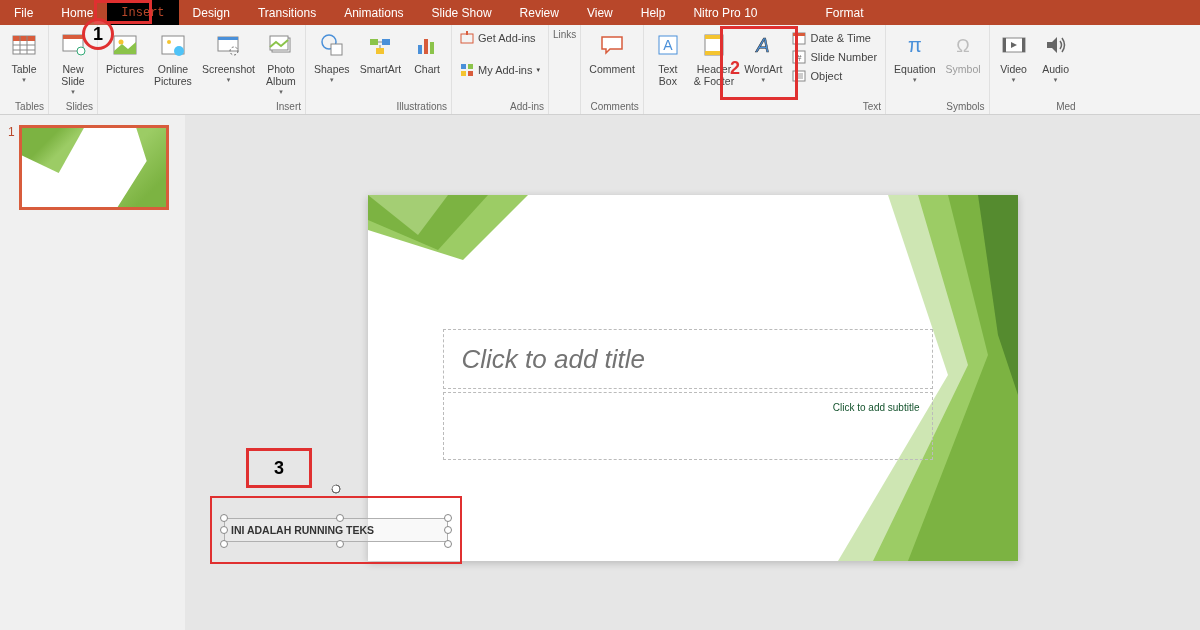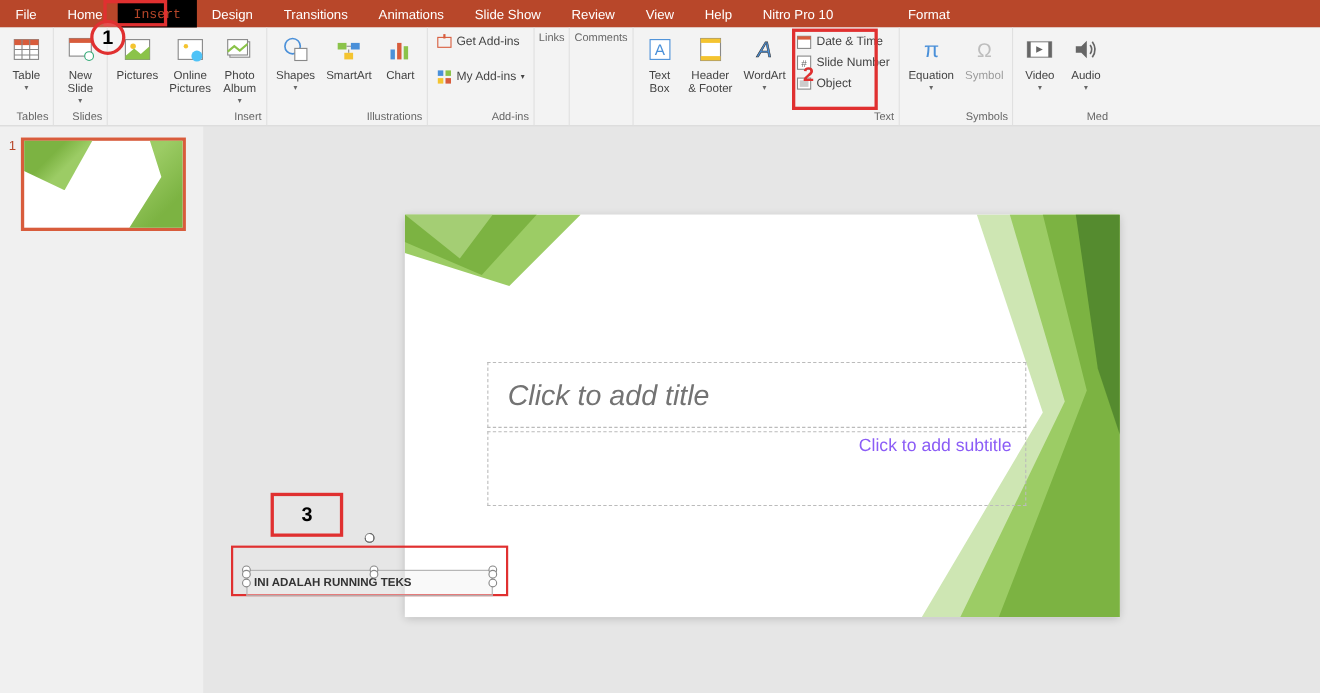--- a/index.html
+++ b/index.html
@@ -35,24 +35,24 @@
 .thumb-decor-left { position: absolute; left: -5px; top: -5px; width: 70px; height: 50px; background: linear-gradient(135deg, #7cb342 40%, #9ccc65 60%); clip-path: polygon(0 0, 100% 0, 60% 100%, 0 60%); }
 .thumb-decor-right { position: absolute; right: -5px; top: -5px; width: 60px; height: 95px; background: linear-gradient(135deg, #9ccc65 30%, #7cb342 70%); clip-path: polygon(40% 0, 100% 0, 100% 100%, 0 100%, 60% 40%); }
 
 .canvas-area { flex: 1; background: #e6e6e6; position: relative; display: flex; justify-content: center; padding-top: 80px; }
 .slide { width: 650px; height: 366px; background: white; box-shadow: 0 2px 8px rgba(0,0,0,0.2); position: relative; overflow: visible; }
 .slide-decor-left { position: absolute; left: 0; top: 0; width: 160px; height: 110px; }
 .slide-decor-right { position: absolute; right: 0; top: 0; width: 190px; height: 366px; }
 .title-placeholder { position: absolute; left: 75px; top: 134px; width: 490px; height: 60px; border: 1px dashed #bbb; display: flex; align-items: center; padding-left: 18px; }
 .title-placeholder span { color: #737373; font-size: 26px; font-weight: 300; font-style: italic; }
 .subtitle-placeholder { position: absolute; left: 75px; top: 197px; width: 490px; height: 68px; border: 1px dashed #bbb; text-align: right; padding: 4px 12px; }
-.subtitle-placeholder span { color: #8b5cf6; font-size: 16px; }
-
-
-.textbox-sel { position: absolute; left: 210px; top: 496px; width: 252px; height: 46px; border: 2px solid #e03030; }
+.subtitle-placeholder span { color: #14532d; font-size: 10px; }
+
+
+.textbox-sel { position: absolute; left: 210px; top: 496px; width: 252px; height: 68px; border: 2px solid #e03030; }
 .textbox-inner { position: absolute; left: 12px; top: 20px; right: 12px; height: 24px; border: 1px solid #b0b0b0; background: rgba(240,240,240,0.4); display: flex; align-items: center; padding-left: 6px; font-size: 10.5px; font-weight: bold; color: #333; }
 .sel-handle { position: absolute; width: 8px; height: 8px; background: white; border: 1px solid #888; border-radius: 50%; }
 .rot-handle { position: absolute; width: 10px; height: 10px; left: 50%; top: -14px; transform: translateX(-50%); }
 
 
 .callout { position: absolute; border: 3px solid #e03030; display: flex; align-items: center; justify-content: center; font-weight: bold; font-size: 18px; color: #000; z-index: 100; }
 .callout-1 { left: 82px; top: 18px; width: 32px; height: 32px; border-radius: 50%; background: rgba(255,255,255,0.15); }
 .callout-1-box { left: 94px; top: 0; width: 58px; height: 24px; border: 3px solid #e03030; position: absolute; z-index: 99; }
 .callout-2 { left: 720px; top: 26px; width: 78px; height: 74px; }
 .callout-2-label { position: absolute; left: 730px; top: 58px; font-weight: bold; font-size: 18px; color: #e03030; z-index: 101; }
@@ -141,20 +141,31 @@
               <circle cx="20" cy="20" r="5" fill="#4fc3f7"></circle>
               <circle cx="10" cy="11" r="2" fill="#f4c430"></circle>
             </svg>
           </div>
         <span class="label">Online
 Pictures</span>
       </div>
       <div class="ribbon-btn">
         <div class="icon-box">
             <svg width="28" height="28" viewBox="0 0 28 28">
+              <rect x="4" y="6" width="20" height="14" fill="#fff" stroke="#888"></rect>
+              <rect x="4" y="6" width="20" height="3" fill="#4a90d9"></rect>
+              <circle cx="20" cy="20" r="4" fill="none" stroke="#666" stroke-dasharray="2"></circle>
+            </svg>
+          </div>
+        <span class="label">Screenshot</span>
+        <span class="arrow-down">▾</span>
+      </div>
+      <div class="ribbon-btn">
+        <div class="icon-box">
+            <svg width="28" height="28" viewBox="0 0 28 28">
               <rect x="5" y="7" width="18" height="14" fill="#fff" stroke="#888"></rect>
               <rect x="3" y="5" width="18" height="14" fill="#fff" stroke="#888"></rect>
               <polyline points="3,16 9,11 14,15 21,9" fill="none" stroke="#8bc34a" stroke-width="2"></polyline>
             </svg>
           </div>
         <span class="label">Photo
 Album</span>
         <span class="arrow-down">▾</span>
       </div>
     </div>
@@ -227,20 +238,30 @@
       </div>
     </div>
     <div class="ribbon-group-label">Add-ins</div>
   </div>
 
   <div class="ribbon-group">
     <div class="ribbon-group-label">Links</div>
   </div>
 
   <div class="ribbon-group">
+    <div class="ribbon-group-items">
+      <div class="ribbon-btn">
+        <div class="icon-box">
+            <svg width="28" height="28" viewBox="0 0 28 28">
+              <path d="M4 6 h20 v12 h-12 l-4 4 v-4 h-4 z" fill="#fff" stroke="#d85c3c" stroke-width="1.5"></path>
+            </svg>
+          </div>
+        <span class="label">Comment</span>
+      </div>
+    </div>
     <div class="ribbon-group-label">Comments</div>
   </div>
 
   <div class="ribbon-group">
     <div class="ribbon-group-items">
       <div class="ribbon-btn">
         <div class="icon-box">
             <svg width="28" height="28" viewBox="0 0 28 28">
               <rect x="5" y="5" width="18" height="18" fill="#fff" stroke="#4a90d9"></rect>
               <text x="14" y="19" font-size="14" text-anchor="middle" fill="#4a90d9" font-family="serif">A</text>

